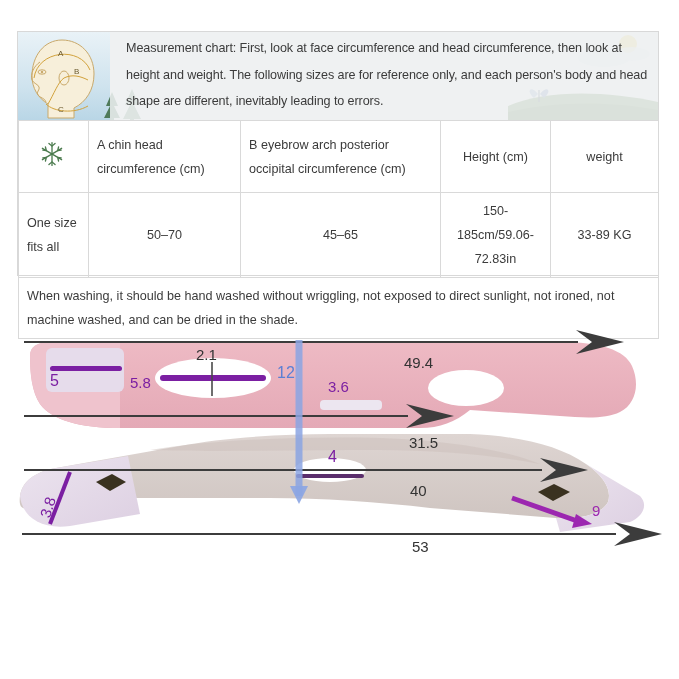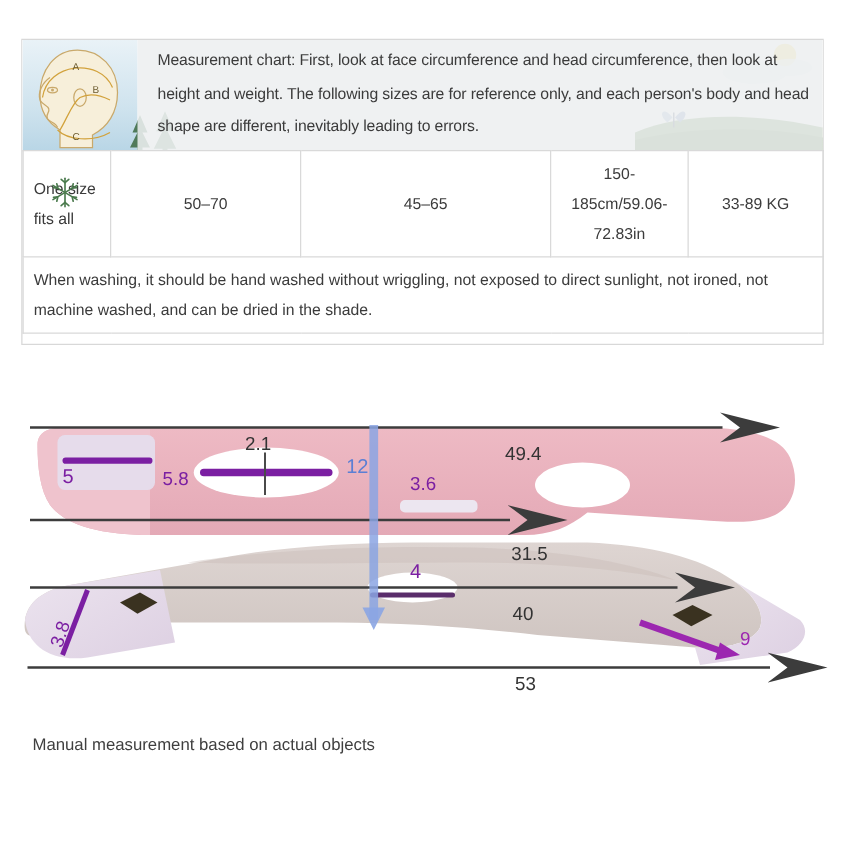--- a/index.html
+++ b/index.html
@@ -182,20 +182,27 @@
 
   <table id="size-table">
     <colgroup>
       <col class="col-a">
         <col class="col-b">
         <col class="col-c">
         <col class="col-d">
         <col class="col-e">
     </colgroup>
     <tbody>
+      <tr class="hdr-row">
+        <td class="c-left"></td>
+        <td class="c-left">A chin head circumference (cm)</td>
+        <td class="c-left">B eyebrow arch posterior occipital circumference (cm)</td>
+        <td class="c-center">Height (cm)</td>
+        <td class="c-center">weight</td>
+      </tr>
       <tr class="val-row">
         <td class="c-left">One size fits all</td>
         <td class="c-center">50–70</td>
         <td class="c-center">45–65</td>
         <td class="c-center">150-185cm/59.06-72.83in</td>
         <td class="c-center">33-89 KG</td>
       </tr>
       <tr>
         <td class="wash-row" colspan="5">
           <svg id="snowflake-icon" viewBox="0 0 32 32">
@@ -313,14 +320,13 @@
       <text x="592" y="216" font-size="15" fill="#9c27b0">9</text>
       <text x="404" y="68" font-size="15" fill="#333333">49.4</text>
       <text x="409" y="148" font-size="15" fill="#333333">31.5</text>
       <text x="410" y="196" font-size="15" fill="#333333">40</text>
       <text x="412" y="252" font-size="15" fill="#333333">53</text>
     </g>
   </svg>
 </div>
 
 <div id="footer-notes">
-  <div>Manual measurement based on actual objects</div>
 </div>
 
 </body></html>

